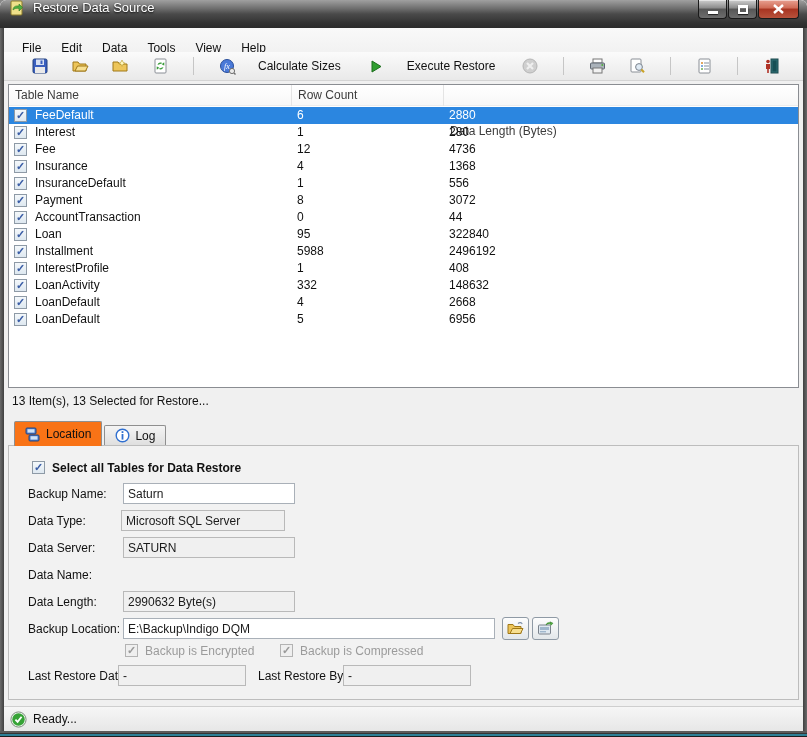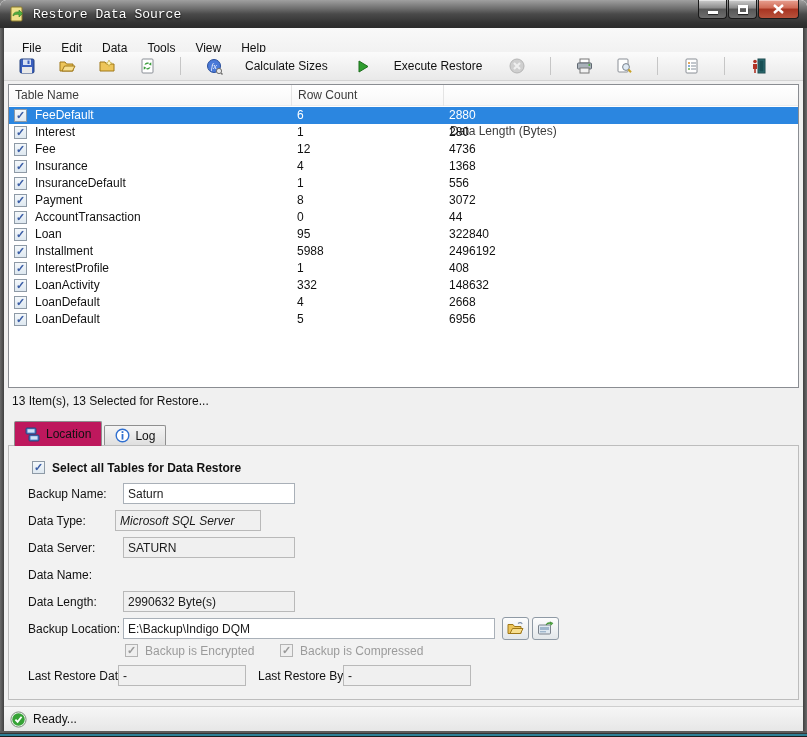--- a/index.html
+++ b/index.html
@@ -10,21 +10,21 @@
     position:relative; width:807px; height:737px;
     background:#f0f0f0; overflow:hidden;
     border-radius:6px 6px 0 0;
   }
 
   
   .titlebar {
     position:absolute; top:0; left:0; right:0; height:28px;
     background:linear-gradient(#a0a0a0 0%, #6f6f6f 30%, #4a4a4a 50%, #343434 80%, #2b2b2b 100%);
     border-radius:6px 6px 0 0;
-    display:flex; align-items:center;font-family:Liberation Mono, monospace;
+    display:flex; align-items:flex-start;
   }
   .title-text { color:#fff; font-size:13px; margin-left:8px; text-shadow:0 1px 2px #000; }
   .app-icon { margin-left:9px; width:16px; height:16px; display:inline-block; }
 
   .win-controls { position:absolute; top:0; right:8px; display:flex; gap:1px; }
   .wbtn {
     width:29px; height:19px; display:flex; align-items:center; justify-content:center;
     border:1px solid #1a1a1a; border-top:none; border-radius:0 0 4px 4px;
     background:linear-gradient(#cfcfcf, #8a8a8a 45%, #565656 50%, #6e6e6e);
     box-shadow:inset 0 1px 0 rgba(255,255,255,.5);
@@ -53,21 +53,21 @@
   .menubar {
     position:absolute; top:0; left:0; right:0; height:40px;
     display:flex; align-items:center; padding-left:8px;
     background:linear-gradient(#f9f9f9,#ededed); border-bottom:1px solid #e0e0e0;
   }
   .menu-item { padding:3px 10px; font-size:12px; color:#111; }
 
   
   .toolbar {
     position:absolute; top:24px; left:0; right:0; height:29px;
-    display:flex; align-items:center; padding-left:12px; gap:18px;
+    display:flex; align-items:center; padding-left:25px; gap:18px;
     background:linear-gradient(#fbfbfb,#e9e9e9); border-bottom:1px solid #d4d4d4;
   }
   .tb-btn { width:22px; height:22px; display:flex; align-items:center; justify-content:center; }
   .tb-sep { width:1px; height:18px; background:#c6c6c6; margin:0 4px; }
   .tb-label { font-size:12px; color:#111; margin:0 6px 0 2px; }
 
   
   .listview {
     position:absolute; top:56px; left:4px; width:791px; height:304px;
     background:#fff; border:1px solid #8a8d92;
@@ -92,21 +92,21 @@
 
   .summary { position:absolute; top:366px; left:8px; font-size:12px; color:#111;text-align:center; }
 
   
   .tabs { position:absolute; top:395px; left:10px; height:22px; display:flex; align-items:flex-end; z-index:2; }
   .tab {
     display:flex; align-items:center; gap:5px; font-size:12px; color:#111;
     padding:0 10px; border:1px solid #8f8f8f; border-bottom:none;
     border-radius:2px 2px 0 0;
   }
-  .tab.active { height:25px; background:#be185d; position:relative; top:1px; }
+  .tab.active { height:25px; background:#f97316; position:relative; top:1px; }
   .tab.inactive { height:20px; background:linear-gradient(#f4f4f4,#dfdfdf); margin-left:2px; }
 
   .panel {
     position:absolute; top:417px; left:4px; width:791px; height:255px;
     background:#f2f2f2; border:1px solid #bdbdbd;
   }
 
   
   .f-label { position:absolute; font-size:12px; color:#111; }
   .txt {
@@ -382,21 +382,21 @@
 
     <div class="panel"></div>
 
     <span class="form-cb" style="left:28px; top:433px;">✓</span>
     <span class="cb-label bold" style="left:48px; top:433px;">Select all Tables for Data Restore</span>
 
     <span class="f-label" style="left:24px; top:459px;">Backup Name:</span>
     <input class="txt" style="left: 119px; top: 455px; width: 172px;" value="Saturn">
 
     <span class="f-label" style="left:24px; top:486px;">Data Type:</span>
-    <input class="txt ro" style="left: 111px; top: 482px; width: 146px; font-style: italic;" readonly="" value="Microsoft SQL Server">
+    <input class="txt ro" style="left: 117px; top: 482px; width: 164px;" readonly="" value="Microsoft SQL Server">
 
     <span class="f-label" style="left:24px; top:513px;">Data Server:</span>
     <input class="txt ro" style="left: 119px; top: 509px; width: 172px;" readonly="" value="SATURN">
 
     <span class="f-label" style="left:24px; top:540px;">Data Name:</span>
 
     <span class="f-label" style="left:24px; top:567px;">Data Length:</span>
     <input class="txt ro" style="left: 119px; top: 563px; width: 172px;" readonly="" value="2990632 Byte(s)">
 
     <span class="f-label" style="left:24px; top:594px;">Backup Location:</span>

